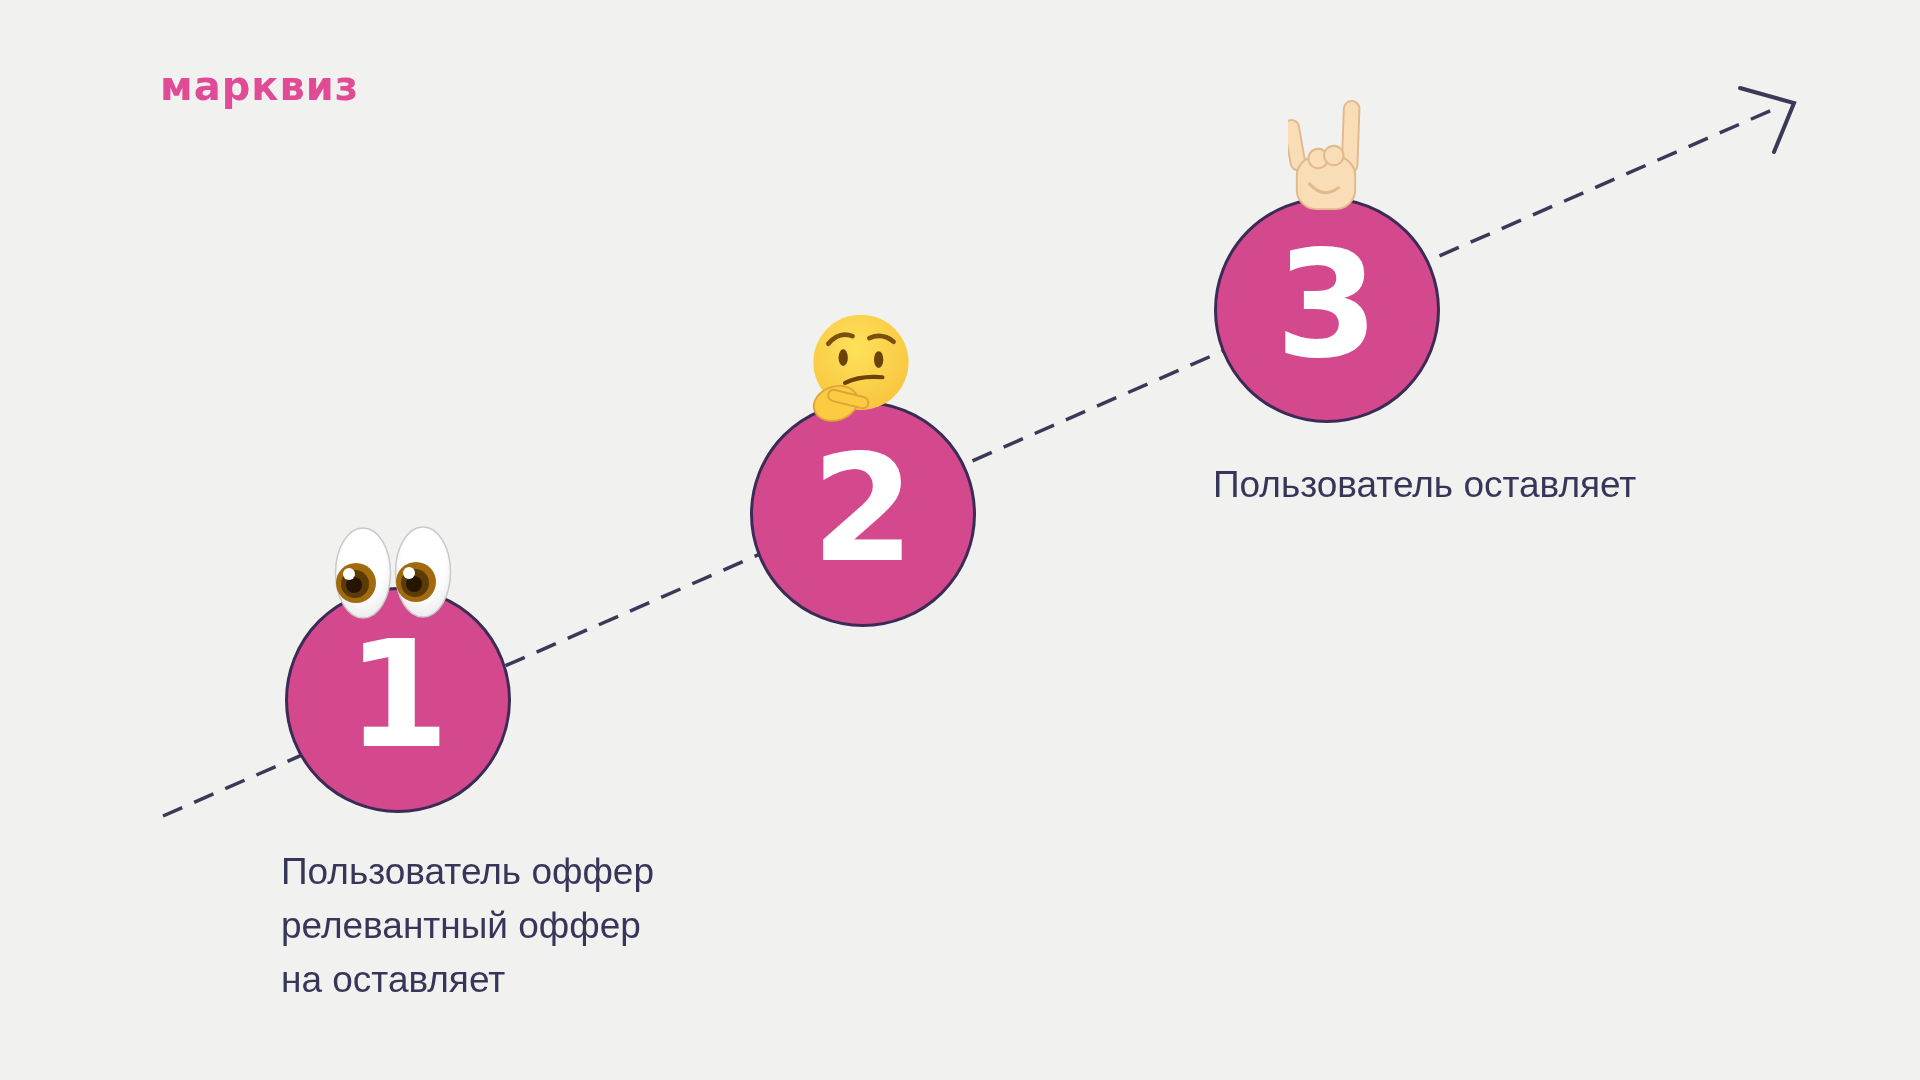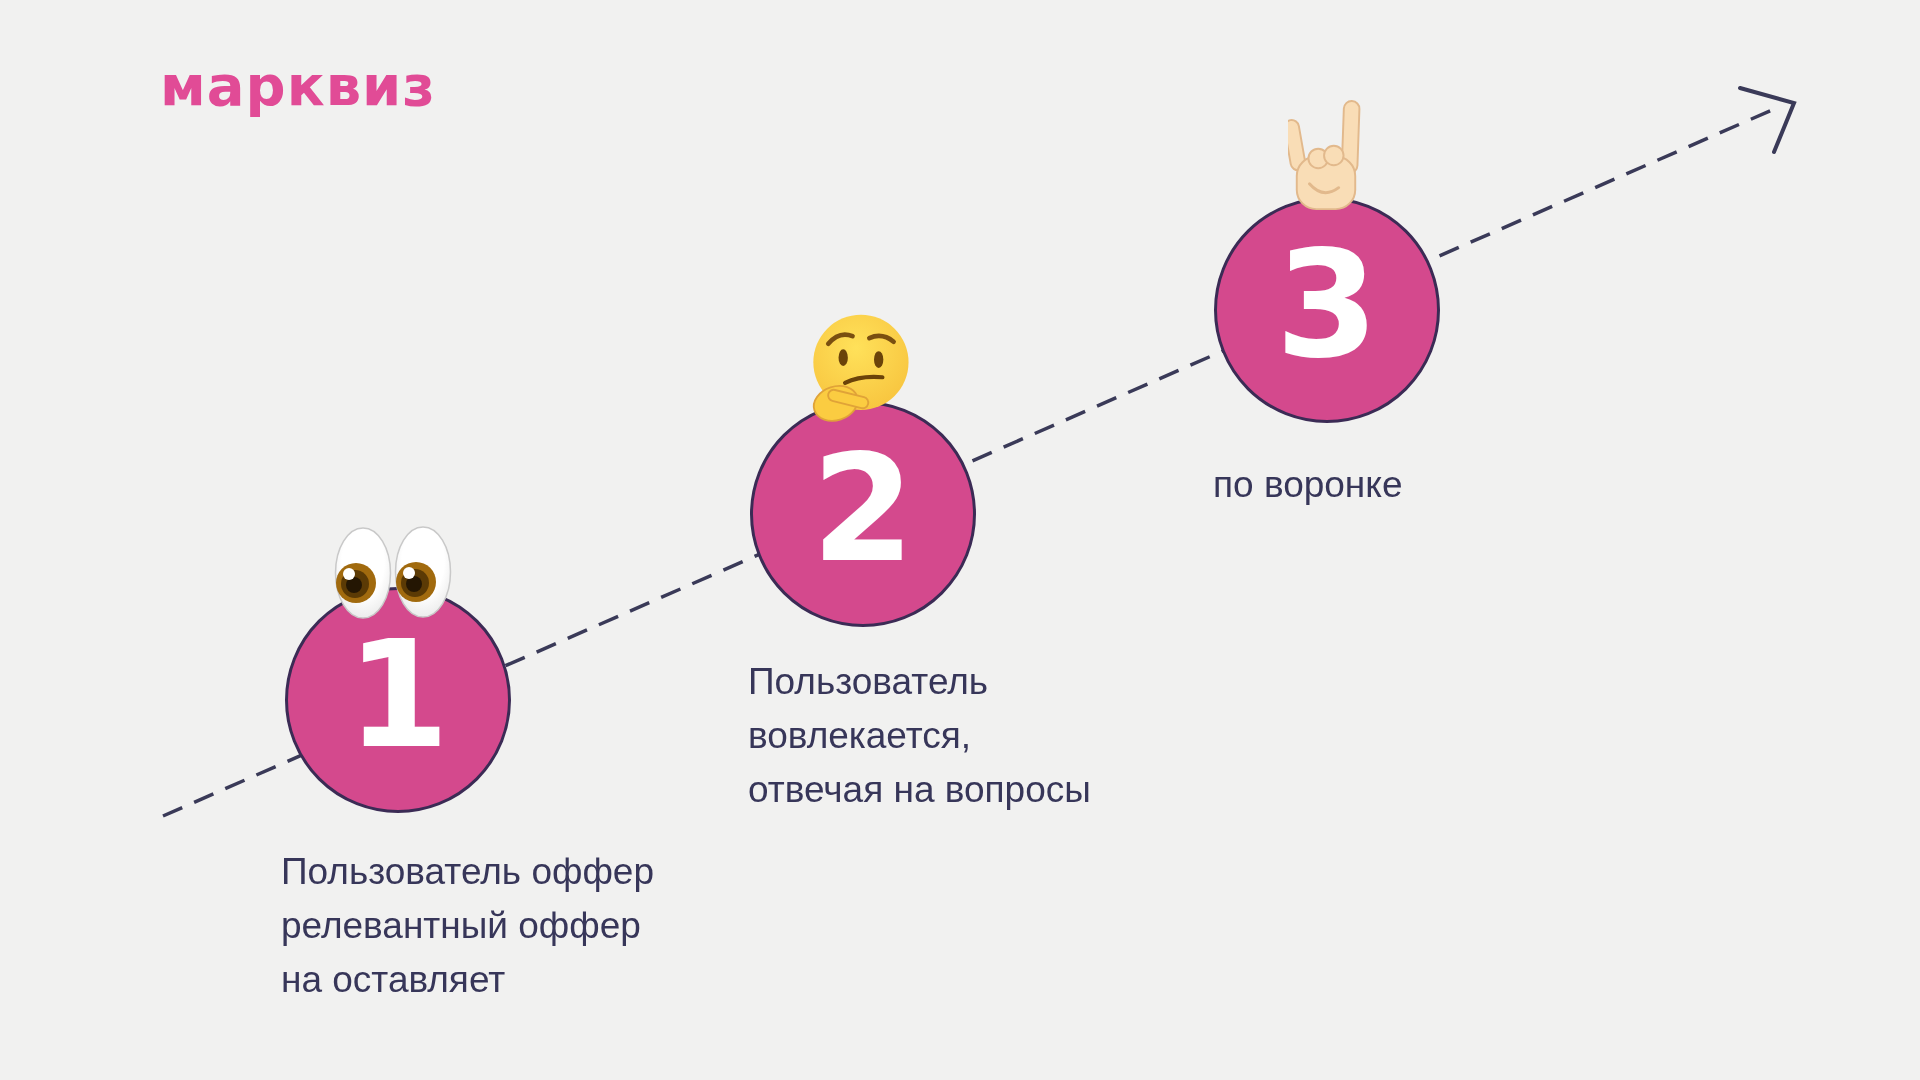--- a/index.html
+++ b/index.html
@@ -7,21 +7,21 @@
     width:1920px;height:1080px;
     background:var(--canvas-bg,#F1F1F0);
     font-family:"Liberation Sans",sans-serif;
     overflow:hidden;position:relative;
   }
   .canvas{position:absolute;inset:0;width:1920px;height:1080px;}
 
   .logo{
     position:absolute;left:160px;top:56px;
     font-family:"DejaVu Sans",sans-serif;
-    font-weight:bold;font-size:56px;line-height:60px;
+    font-weight:bold;font-size:40px;line-height:60px;
     color:var(--logo-color,#E14B96);
     letter-spacing:1px;
   }
 
   .arrow-layer{position:absolute;left:0;top:0;width:1920px;height:1080px;pointer-events:none;}
   .arrow-stroke{stroke:var(--arrow-color,#3A3A58);fill:none;}
 
   .circle{
     position:absolute;width:226px;height:226px;border-radius:50%;
     background:var(--circle-fill,#D4498D);
@@ -101,38 +101,33 @@
       <path d="M 44,78 Q 60,70 84,72" stroke="#6B4309" stroke-width="4.5" fill="none" stroke-linecap="round"></path>
       <g fill="#FBCC41" stroke="#E0A338" stroke-width="2" stroke-linejoin="round">
         <ellipse cx="34" cy="100" rx="24" ry="18" transform="rotate(-18 34 100)"></ellipse>
         <rect x="26" y="84" width="44" height="12" rx="6" transform="rotate(14 26 90)"></rect>
       </g>
     </svg>
   </div>
   <div class="circle" style="left:750px;top:401px;">
     <span class="num">2</span>
   </div>
-  <div class="caption" style="left:748px;top:655px;">
-    <div>Пользователь</div>
-    <div>вовлекается,</div>
-    <div>отвечая на вопросы</div>
-  </div>
 
   <div class="emoji" style="left:1288px;top:98px;width:76px;height:117px;">
     <svg width="76" height="117" viewBox="0 0 78 120">
       <g fill="#F9DDB6" stroke="#E2B98C" stroke-width="2" stroke-linejoin="round">
         <rect x="4" y="22" width="15" height="52" rx="7.5" transform="rotate(-10 11 74)"></rect>
         <rect x="55" y="3" width="16" height="74" rx="8" transform="rotate(2 63 77)"></rect>
         <rect x="9" y="60" width="60" height="54" rx="20"></rect>
         <circle cx="31" cy="62" r="10"></circle>
         <circle cx="47" cy="59" r="10"></circle>
       </g>
       <path d="M 22,88 Q 36,104 52,92" stroke="#E2B98C" stroke-width="3" fill="none" stroke-linecap="round"></path>
     </svg>
   </div>
   <div class="circle" style="left:1214px;top:197px;">
     <span class="num">3</span>
   </div>
   <div class="caption" style="left:1213px;top:458px;">
-    <div>по воронке</div>
+    <div>Пользователь оставляет</div>
   </div>
 
 </div>
 
 </body></html>

